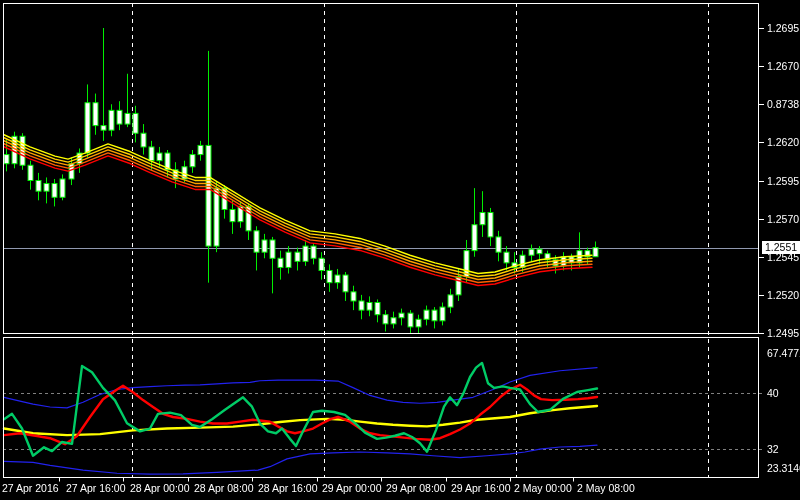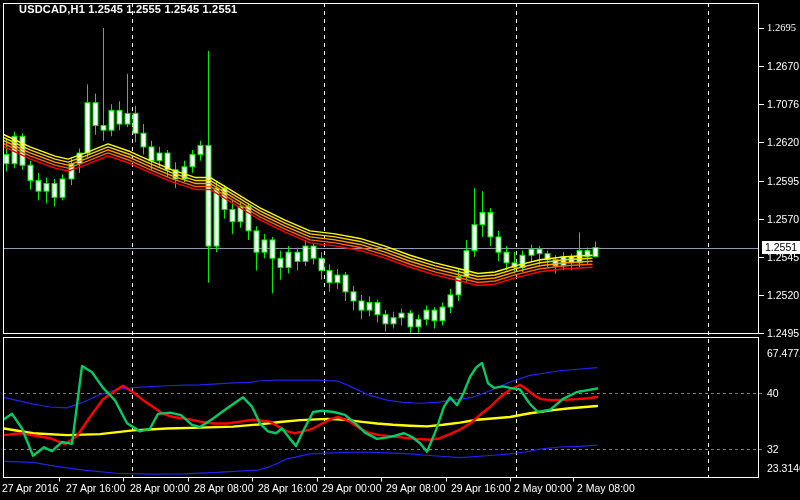--- a/index.html
+++ b/index.html
@@ -195,25 +195,24 @@
       <line x1="59.5" y1="477.5" x2="59.5" y2="481.5" stroke="#ffffff" stroke-width="1"></line>
       <line x1="123.5" y1="477.5" x2="123.5" y2="481.5" stroke="#ffffff" stroke-width="1"></line>
       <line x1="188.5" y1="477.5" x2="188.5" y2="481.5" stroke="#ffffff" stroke-width="1"></line>
       <line x1="252.5" y1="477.5" x2="252.5" y2="481.5" stroke="#ffffff" stroke-width="1"></line>
       <line x1="317.5" y1="477.5" x2="317.5" y2="481.5" stroke="#ffffff" stroke-width="1"></line>
       <line x1="381.5" y1="477.5" x2="381.5" y2="481.5" stroke="#ffffff" stroke-width="1"></line>
       <line x1="446.5" y1="477.5" x2="446.5" y2="481.5" stroke="#ffffff" stroke-width="1"></line>
       <line x1="510.5" y1="477.5" x2="510.5" y2="481.5" stroke="#ffffff" stroke-width="1"></line>
       <line x1="573.5" y1="477.5" x2="573.5" y2="481.5" stroke="#ffffff" stroke-width="1"></line>
     </svg>
-  <div id="title" class="txt">USDCAD,H1  1.2545 1.2555 1.2545 1.2551</div>
   <div id="price-labels">
-      <div class="txt" style="left: 767px; top: 22px; font-family: Liberation Serif, serif;">1.2695</div>
+      <div class="txt" style="left: 767px; top: 22px;">1.2695</div>
       <div class="txt" style="left: 767px; top: 60px;">1.2670</div>
-      <div class="txt" style="left: 767px; top: 98px;">1.7076</div>
+      <div class="txt" style="left: 767px; top: 98px;">0.8738</div>
       <div class="txt" style="left: 767px; top: 136px;">1.2620</div>
       <div class="txt" style="left: 767px; top: 175px;">1.2595</div>
       <div class="txt" style="left: 767px; top: 213px;">1.2570</div>
       <div class="txt" style="left: 767px; top: 251px;">1.2545</div>
       <div class="txt" style="left: 767px; top: 289px;">1.2520</div>
       <div class="txt" style="left: 767px; top: 327px;">1.2495</div>
     </div>
   <div id="price-tag" style="top: 241px;">1.2551</div>
   <div id="tdi-axis-labels">
       <div class="txt" style="left: 767px; top: 347px;">67.4771</div>

